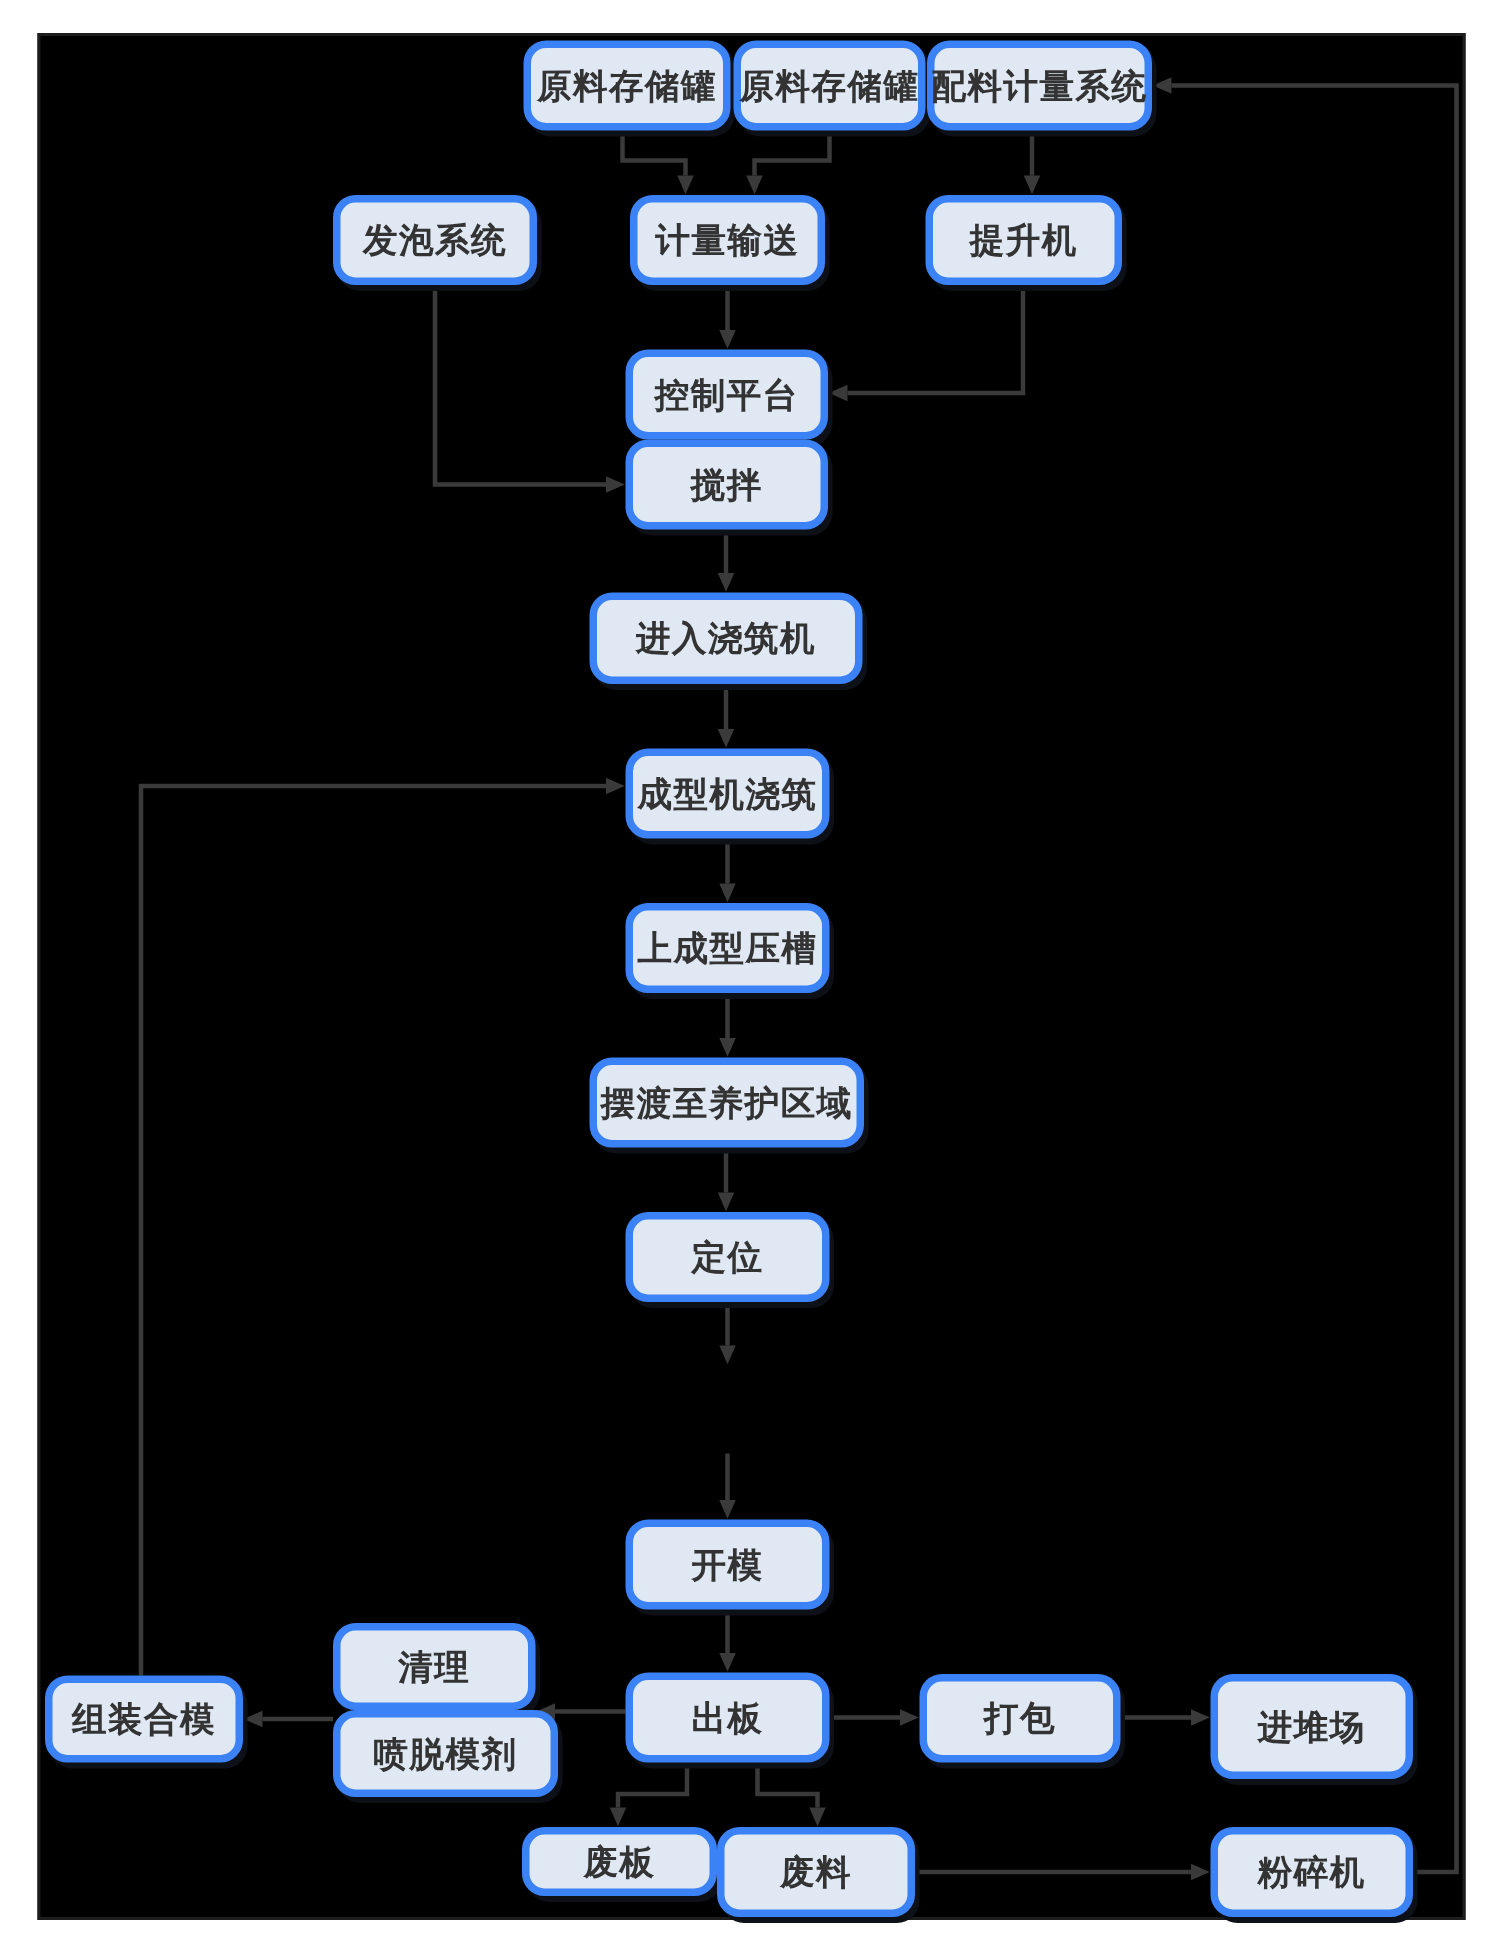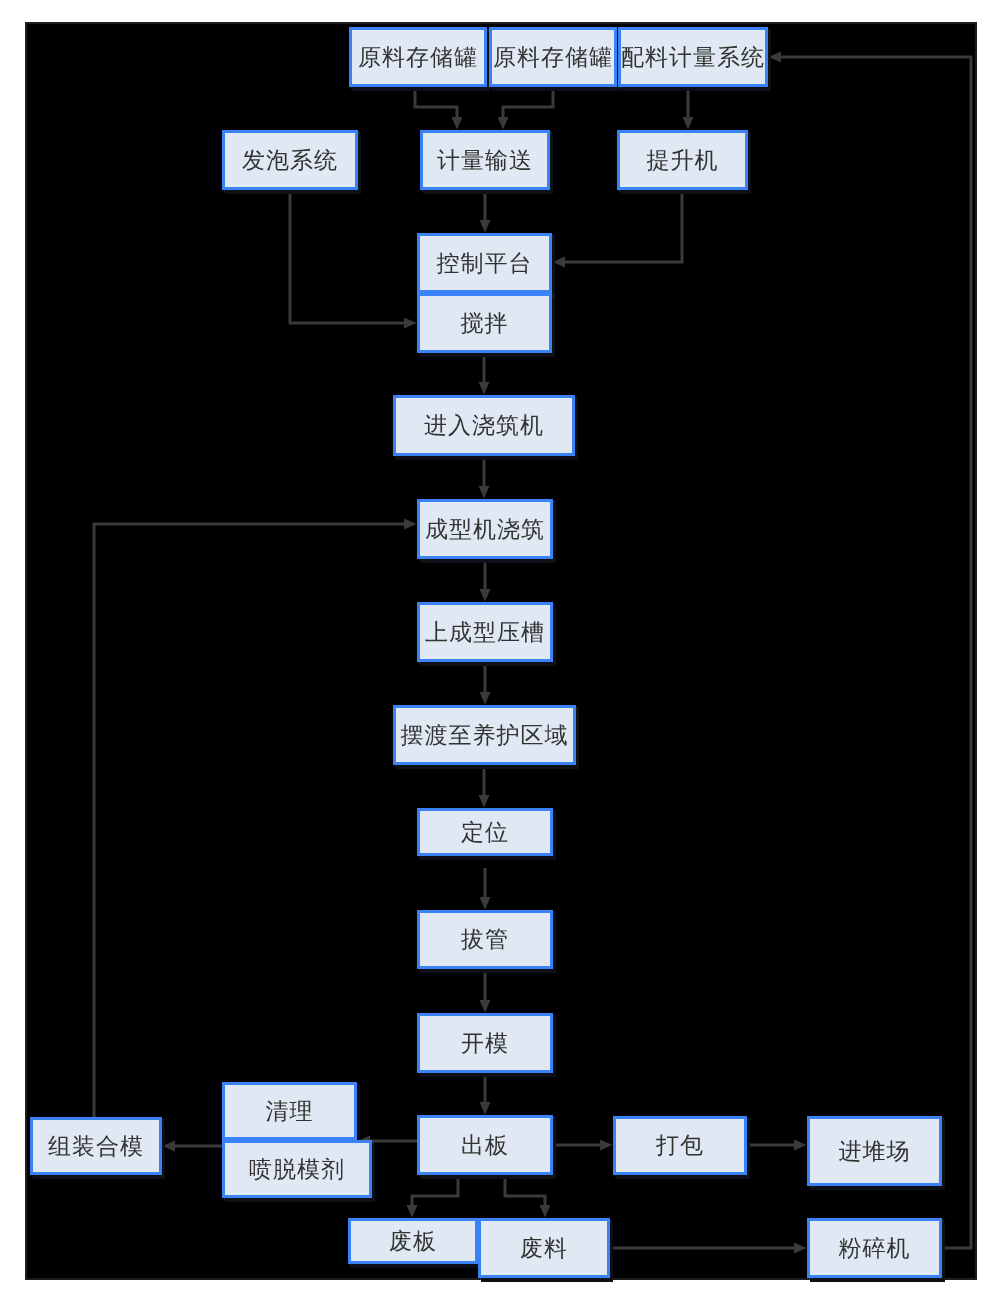--- a/index.html
+++ b/index.html
@@ -8,23 +8,23 @@
     font-family:"Liberation Serif","DejaVu Serif",serif; overflow:hidden;
   }
   .canvas {
     position:absolute; left:25px; top:22px; width:952px; height:1258px;
     background:#000000; border:2px solid #1d1d1d; box-sizing:border-box;
   }
   .edges { position:absolute; left:0; top:0; width:1000px; height:1304px; pointer-events:none; }
   .edge { fill:none; stroke:#3a3a3a; stroke-width:3; }
   .node {
     position:absolute; box-sizing:border-box;
-    background:#dfe8f3; border:3px solid #3b82f6; border-radius:0;
+    background:#dfe8f3; border:5px solid #3b82f6; border-radius:15px;
     display:flex; align-items:center; justify-content:center;
-    font-size:23px; font-weight:normal; color:#333333; letter-spacing:1px;
+    font-size:23px; font-weight:bold; color:#333333; letter-spacing:1px;
     white-space:nowrap; box-shadow:3px 4px 0 #0d1016, 2px 2px 0 rgba(60,95,180,0.30);
   }
 </style>
 </head>
 <body>
 
 <div class="stage">
   <div class="canvas"></div>
 
   <svg class="edges" viewBox="0 0 1000 1304" width="1000" height="1304">
@@ -63,22 +63,21 @@
   <div class="node" style="left:618px;top:27px;width:150px;height:60px">配料计量系统</div>
   <div class="node" style="left:222px;top:130px;width:136px;height:60px">发泡系统</div>
   <div class="node" style="left:420px;top:130px;width:130px;height:60px">计量输送</div>
   <div class="node" style="left:617px;top:130px;width:131px;height:60px">提升机</div>
   <div class="node" style="left:417px;top:233px;width:135px;height:60px">控制平台</div>
   <div class="node" style="left:417px;top:293px;width:135px;height:60px">搅拌</div>
   <div class="node" style="left:393px;top:395px;width:182px;height:61px">进入浇筑机</div>
   <div class="node" style="left:417px;top:499px;width:136px;height:60px">成型机浇筑</div>
   <div class="node" style="left:393px;top:705px;width:183px;height:60px">摆渡至养护区域</div>
   <div class="node" style="left:417px;top:602px;width:136px;height:60px">上成型压槽</div>
-  <div class="node" style="left:417px;top:808px;width:136px;height:48px">定位</div>
-  <div class="node" style="left:417px;top:910px;width:136px;height:59px">拔管</div>
+  <div class="node" style="left:417px;top:808px;width:136px;height:60px">定位</div>
   <div class="node" style="left:417px;top:1013px;width:136px;height:60px">开模</div>
   <div class="node" style="left:417px;top:1115px;width:136px;height:60px">出板</div>
   <div class="node" style="left:30px;top:1117px;width:132px;height:58px">组装合模</div>
   <div class="node" style="left:222px;top:1082px;width:135px;height:58px">清理</div>
   <div class="node" style="left:222px;top:1140px;width:150px;height:58px">喷脱模剂</div>
   <div class="node" style="left:613px;top:1116px;width:134px;height:59px">打包</div>
   <div class="node" style="left:807px;top:1116px;width:135px;height:70px">进堆场</div>
   <div class="node" style="left:348px;top:1218px;width:130px;height:46px">废板</div>
   <div class="node" style="left:478px;top:1218px;width:132px;height:60px">废料</div>
   <div class="node" style="left:807px;top:1218px;width:135px;height:60px">粉碎机</div>

